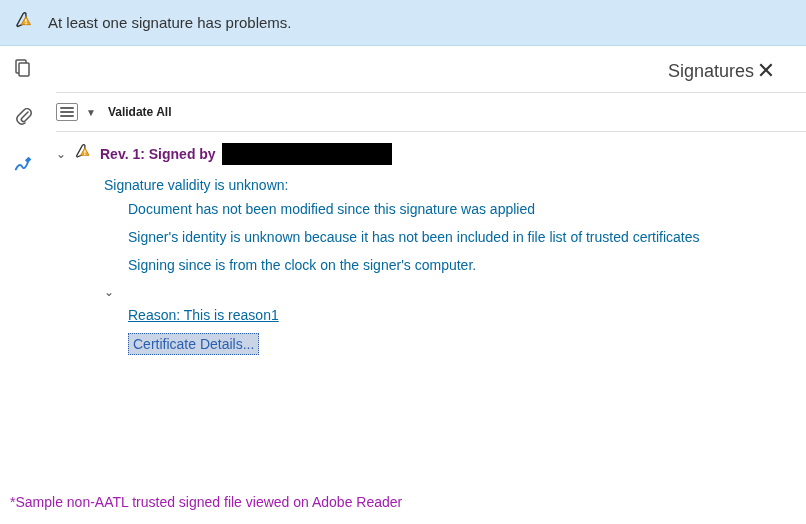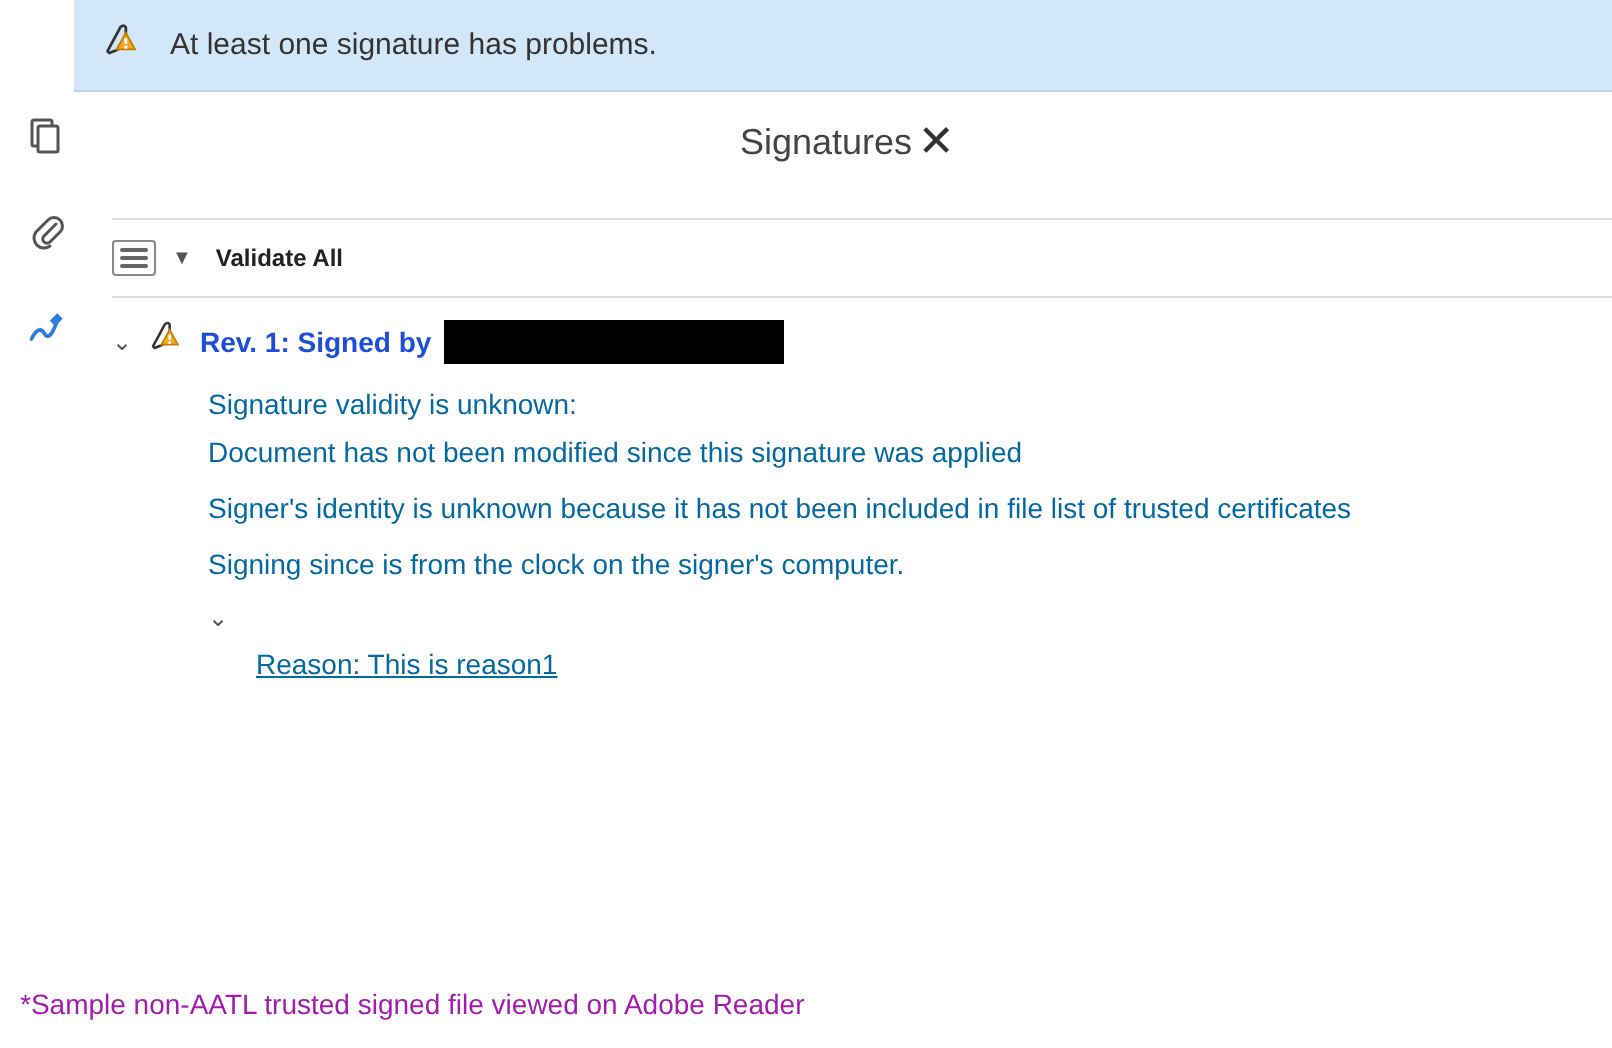--- a/index.html
+++ b/index.html
@@ -1,39 +1,39 @@
 <!DOCTYPE html>
 <html><head>
   <meta charset="utf-8">
   <style>
     * { box-sizing: border-box; margin: 0; padding: 0; }
     body { font-family: "Segoe UI", Arial, sans-serif; font-size: 14px; color: #333; background: #fff; width: 806px; height: 524px; overflow: hidden; }
-    .banner { background: #d2e8f9; padding: 10px 14px; display: flex; align-items: center; gap: 12px; border-bottom: 1px solid #c0d8ec; margin-left: 37px; }
+    .banner { background: #d2e8f9; padding: 10px 14px; display: flex; align-items: center; gap: 12px; border-bottom: 1px solid #c0d8ec; }
     .banner-text { font-size: 15px; }
     .main { display: flex; height: calc(100% - 90px); }
     .left-rail { width: 48px; display: flex; flex-direction: column; align-items: center; padding-top: 10px; gap: 24px; }
     .left-rail .rail-btn { width: 24px; height: 24px; display: flex; align-items: center; justify-content: center; cursor: pointer; }
     .panel { flex: 1; padding: 12px 0 12px 8px; }
-    .panel-header { display: flex; align-items: center; justify-content: center; margin-bottom: 25px; padding-right: 12px; }
+    .panel-header { display: flex; align-items: center; justify-content: flex-end; margin-bottom: 8px; padding-right: 28px; }
     .panel-title { font-size: 18px; font-weight: 400; color: #444; }
     .close-btn { font-size: 22px; cursor: pointer; color: #333; width: 24px; text-align: center; }
     .hr { border: none; border-top: 1px solid #ddd; margin: 4px 0 10px 0; }
     .validate-row { display: flex; align-items: center; gap: 8px; margin-bottom: 10px; }
     .options-icon { border: 1px solid #888; width: 22px; height: 18px; position: relative; border-radius: 2px; }
     .options-icon::before { content: ""; position: absolute; left: 3px; top: 3px; width: 14px; height: 2px; background: #666; box-shadow: 0 4px 0 #666, 0 8px 0 #666; border-radius: 1px; }
     .options-dd { font-size: 10px; color: #555; margin-right: 4px; }
     .validate-label { font-size: 12px; font-weight: 700; color: #222; }
     .sig-entry { margin-top: 6px; }
     .sig-row { display: flex; align-items: center; gap: 6px; }
     .chevron { font-size: 12px; color: #555; width: 12px; cursor: pointer; }
-    .sig-title { font-weight: 700; font-size: 14px; color: #1d4ed8; }
+    .sig-title { font-weight: 700; font-size: 14px; color: #701a75; }
     .redacted { display: inline-block; background: #000; width: 170px; height: 22px; vertical-align: middle; }
     .sig-body { margin-left: 48px; margin-top: 12px; }
     .line { font-size: 14px; color: #0369a1; margin-bottom: 8px; }
-    .sub-body { }
+    .sub-body { margin-left: 24px; }
     .sub-body .line { margin-bottom: 12px; }
     .details-header { display: flex; align-items: center; gap: 6px; margin-top: 4px; margin-bottom: 8px; }
     .details-body { margin-left: 24px; }
     .details-body .line { margin-bottom: 10px; text-decoration: underline; }
     .cert-link { color: #2a5fb0; background: #c9d5e6; padding: 2px 4px; border: 1px dotted #2a5fb0; display: inline-block; cursor: pointer; font-size: 14px; }
     .caption { position: absolute; left: 10px; top: 494px; font-size: 14px; color: #a21caf; }
   </style>
 </head>
 <body>
 
@@ -105,19 +105,20 @@
           <div class="line">Document has not been modified since this signature was applied</div>
           <div class="line">Signer's identity is unknown because it has not been included in file list of trusted certificates</div>
           <div class="line">Signing since is from the clock on the signer's computer.</div>
         </div>
 
         <div class="details-header">
           <span class="chevron">⌄</span>
         </div>
         <div class="details-body">
           <div class="line">Reason: This is reason1</div>
+          <span class="cert-link">Certificate Details...</span>
         </div>
       </div>
     </div>
   </div>
 </div>
 
 <div class="caption">*Sample non-AATL trusted signed file viewed on Adobe Reader</div>
 
 </body></html>

